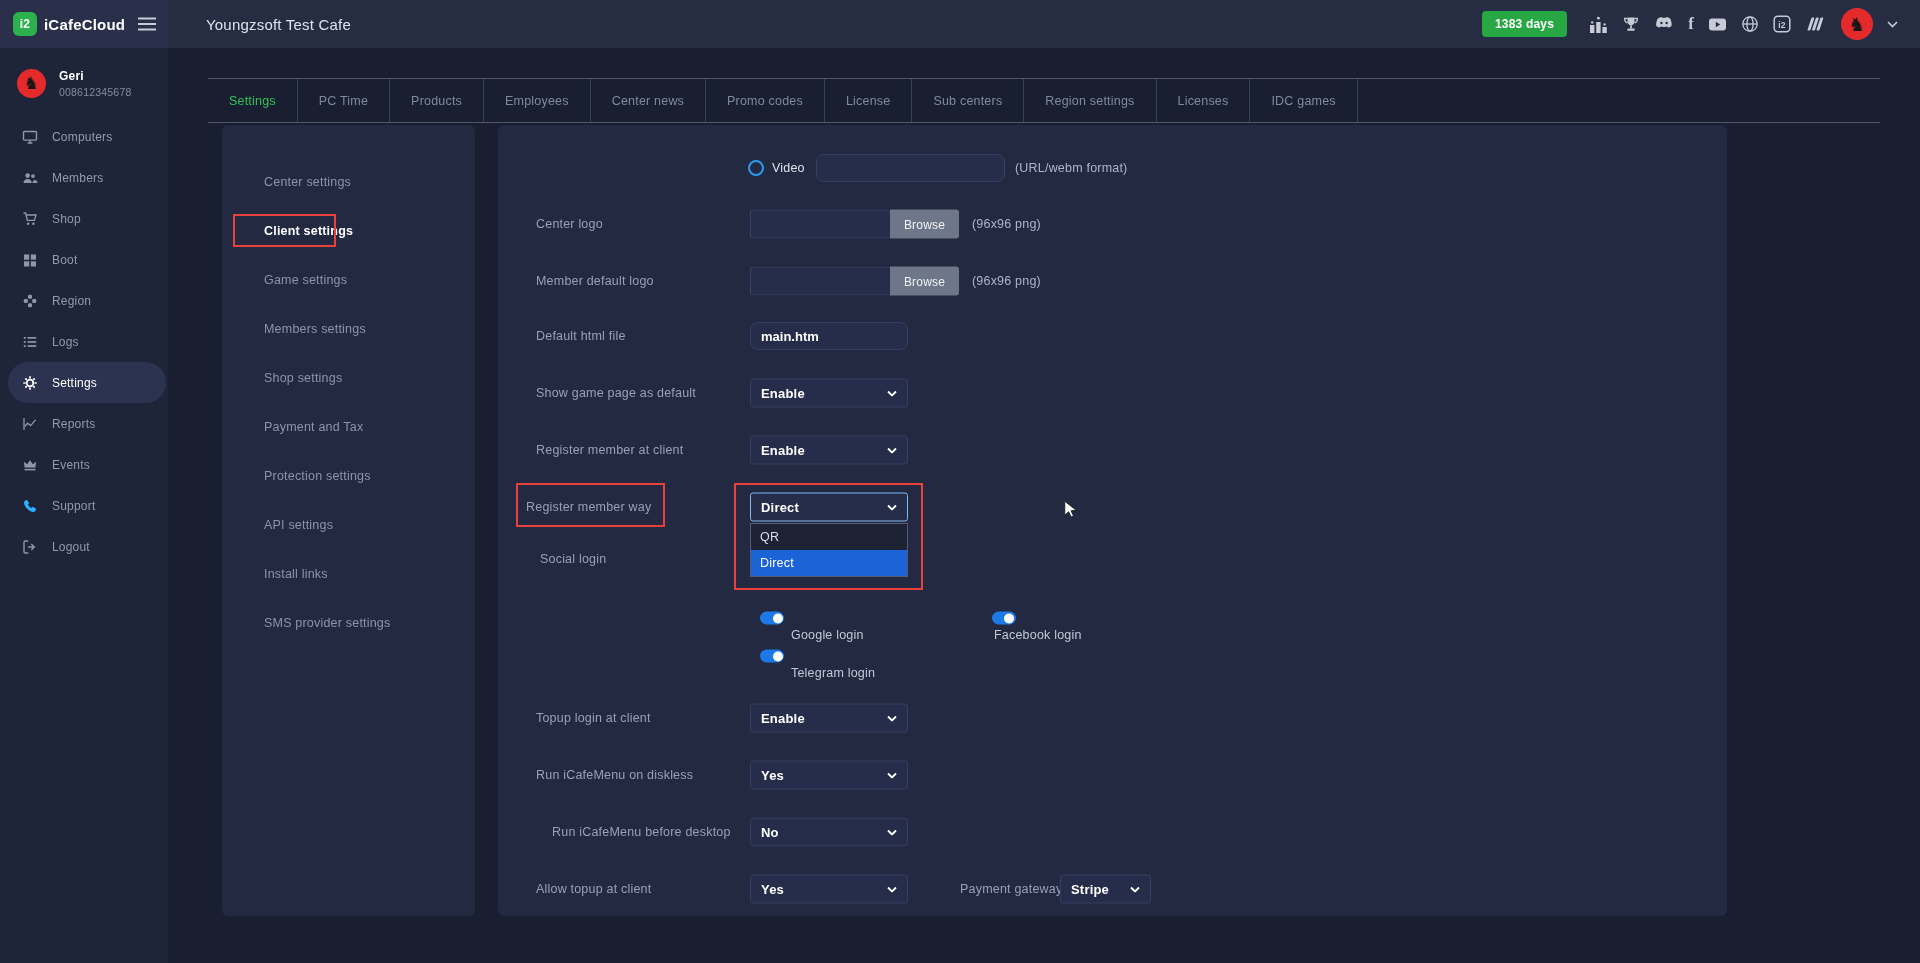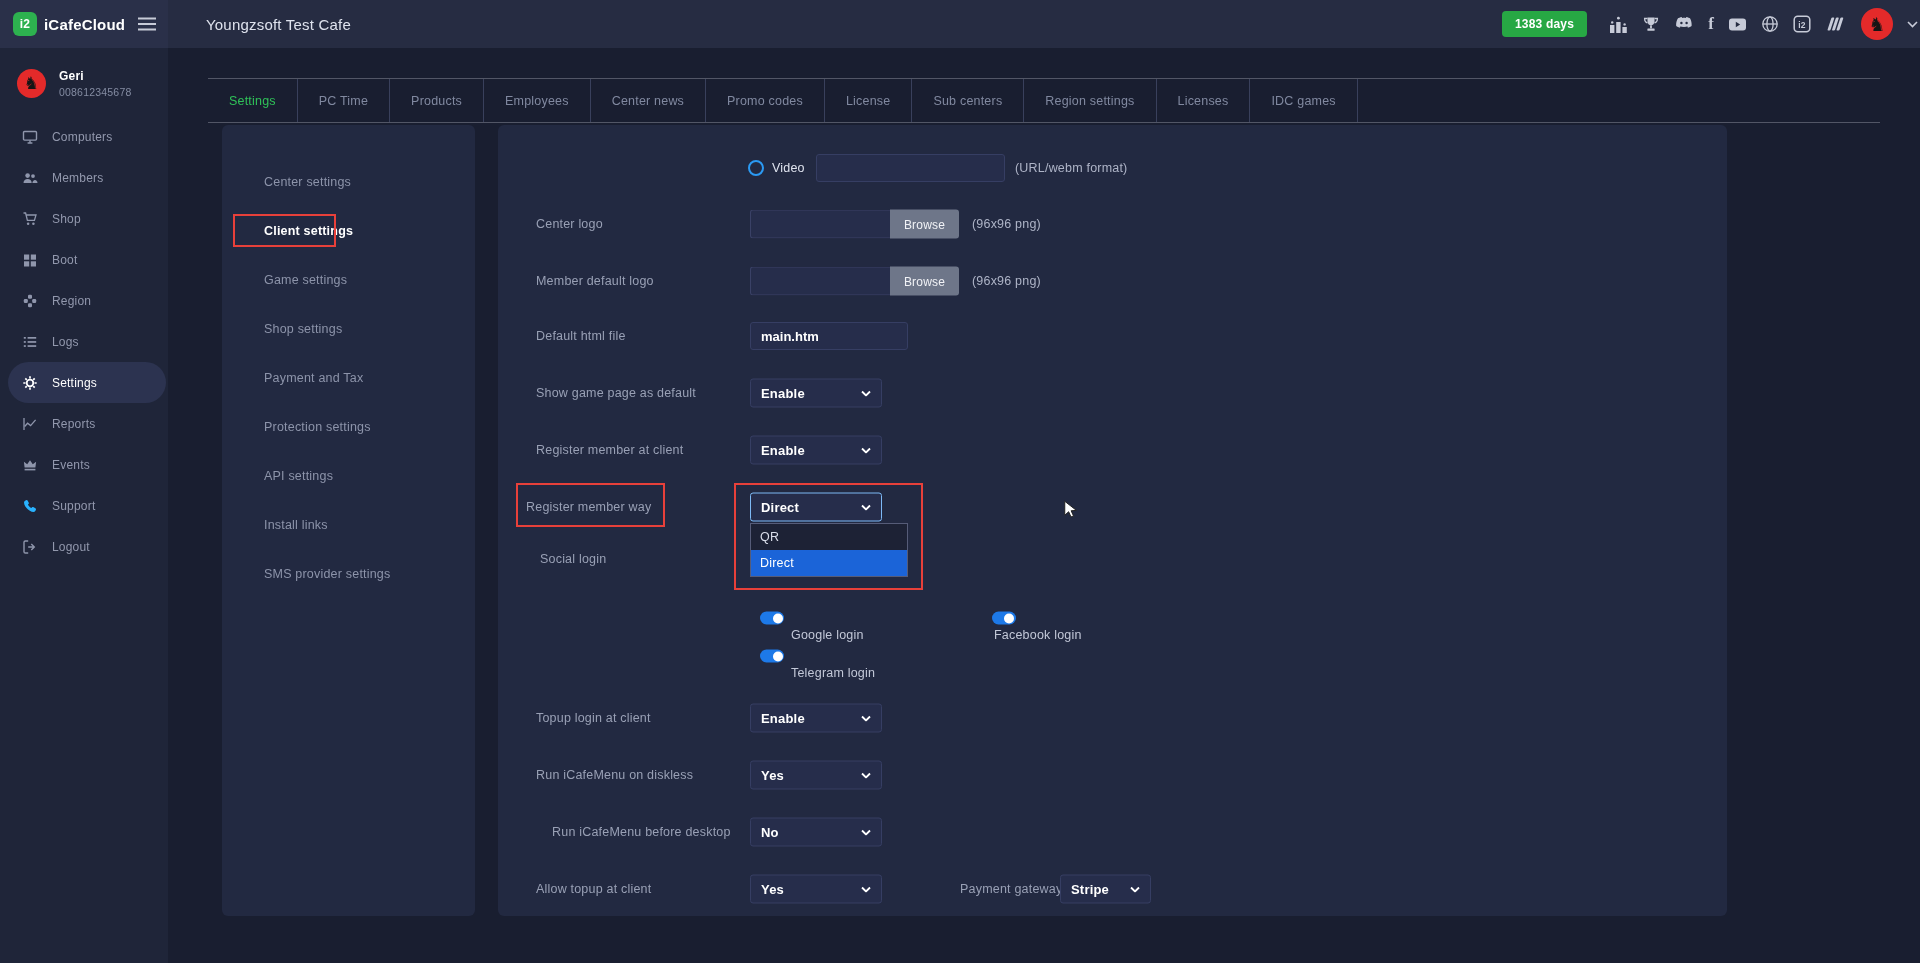--- a/index.html
+++ b/index.html
@@ -13,21 +13,21 @@
   }
   svg { display:block; }
 
   
   .header { position:absolute; left:0; top:0; width:1920px; height:48px; background:#262c42; display:flex; align-items:center; z-index:5; }
   .brand-area { width:168px; height:48px; background:#2a3049; display:flex; align-items:center; padding:0 12px 0 13px; flex:0 0 auto; }
   .logo-box { width:24px; height:24px; border-radius:6px; background:#2db14f; color:#fff; font-size:12px; font-weight:bold; display:flex; align-items:center; justify-content:center; }
   .brand-name { margin-left:7px; font-size:15px; font-weight:bold; color:#fff; }
   .hamburger { margin-left:auto; color:#c7cbd8; cursor:pointer; }
   .page-title { margin-left:38px; font-size:15px; color:#dfe3ee; }
-  .header-right { margin-left:auto; display:flex; align-items:center; gap:14px; padding-right:2px; }
+  .header-right { margin-left:auto; display:flex; align-items:center; gap:14px; padding-right:22px; }
   .days-badge { background:#27a844; color:#fff; font-size:12px; font-weight:bold; padding:6px 13px; border-radius:4px; margin-right:8px; }
   .hicon { color:#c7cbd8; display:flex; align-items:center; justify-content:center; cursor:pointer; }
   .fb-glyph { font-size:17px; font-weight:bold; color:#c7cbd8; font-family:"Liberation Serif", serif; }
   .avatar { width:32px; height:32px; border-radius:50%; background:#e42a2a; color:#151515; display:flex; align-items:center; justify-content:center; font-size:19px; line-height:1; }
   .avatar.small { width:29px; height:29px; font-size:17px; }
 
   
   .sidebar { position:absolute; left:0; top:48px; width:168px; bottom:0; background:#1f2539; z-index:4; }
   .user-block { display:flex; align-items:center; padding:16px 10px 8px 17px; height:62px; }
   .user-meta { margin-left:13px; }
@@ -50,26 +50,26 @@
   .nav-panel { left:54px; top:77px; width:253px; height:791px; padding-top:32px; }
   .nav-item { height:49px; display:flex; align-items:center; padding-left:42px; font-size:12.5px; color:#8d94aa; cursor:pointer; }
   .nav-item.active { color:#ffffff; font-weight:bold; }
 
   .form-panel { left:330px; top:77px; width:1229px; height:791px; }
   .frow { position:absolute; left:0; right:0; height:0; }
   .fel { position:absolute; transform:translateY(-50%); }
   .flabel { font-size:12.5px; color:#99a0b5; white-space:nowrap; }
   .fhint { font-size:12.5px; color:#aeb4c7; white-space:nowrap; }
 
-  .tinput { height:28px; background:#262d4b; border:1px solid #363e63; border-radius:3px; color:#fff; font-size:13px; font-weight:bold; padding:0 10px; font-family:"Liberation Sans", sans-serif; outline:none; }
+  .tinput { height:28px; background:#262d4b; border:1px solid #363e63; border-radius:8px; color:#fff; font-size:13px; font-weight:bold; padding:0 10px; font-family:"Liberation Sans", sans-serif; outline:none; }
   .filectl { display:flex; height:29px; }
   .filefield { width:140px; background:#262d4b; border:1px solid #3a4166; border-right:none; border-radius:3px 0 0 3px; }
   .browse-btn { width:69px; background:#6e7689; color:#f2f3f7; font-size:12px; display:flex; align-items:center; justify-content:center; border-radius:0 3px 3px 0; cursor:pointer; }
 
-  .sel { width:132px; height:29px; background:#262d4b; border:1px solid #363e63; border-radius:3px; display:flex; align-items:center; justify-content:space-between; padding:0 10px; cursor:pointer; }
+  .sel { width:158px; height:29px; background:#262d4b; border:1px solid #363e63; border-radius:3px; display:flex; align-items:center; justify-content:space-between; padding:0 10px; cursor:pointer; }
   .sel .sval { color:#fff; font-size:13px; font-weight:bold; }
   .sel.focused { border:1px solid #7db9f5; }
   .sel.narrow { width:91px; }
 
   .radio { width:16px; height:16px; border:2px solid #2b9af3; border-radius:50%; background:transparent; cursor:pointer; }
 
   .toggle { width:24px; height:13px; border-radius:7px; background:#1d79e8; position:relative; cursor:pointer; display:inline-block; }
   .toggle::after { content:''; position:absolute; right:1.5px; top:1.5px; width:10px; height:10px; border-radius:50%; background:#fff; }
   .toglabel { font-size:12.5px; color:#c3c8d8; }
 
@@ -315,20 +315,21 @@
       </div>
     <div class="tab">
         <span>IDC games</span>
       </div>
   </div>
 
   <div class="panel nav-panel">
     <div class="nav-item">Center settings</div>
     <div class="nav-item active">Client settings</div>
     <div class="nav-item">Game settings</div>
+    <div class="nav-item">Members settings</div>
     <div class="nav-item">Shop settings</div>
     <div class="nav-item">Payment and Tax</div>
     <div class="nav-item">Protection settings</div>
     <div class="nav-item">API settings</div>
     <div class="nav-item">Install links</div>
     <div class="nav-item">SMS provider settings</div>
   </div>
 
   <div class="panel form-panel">
 

